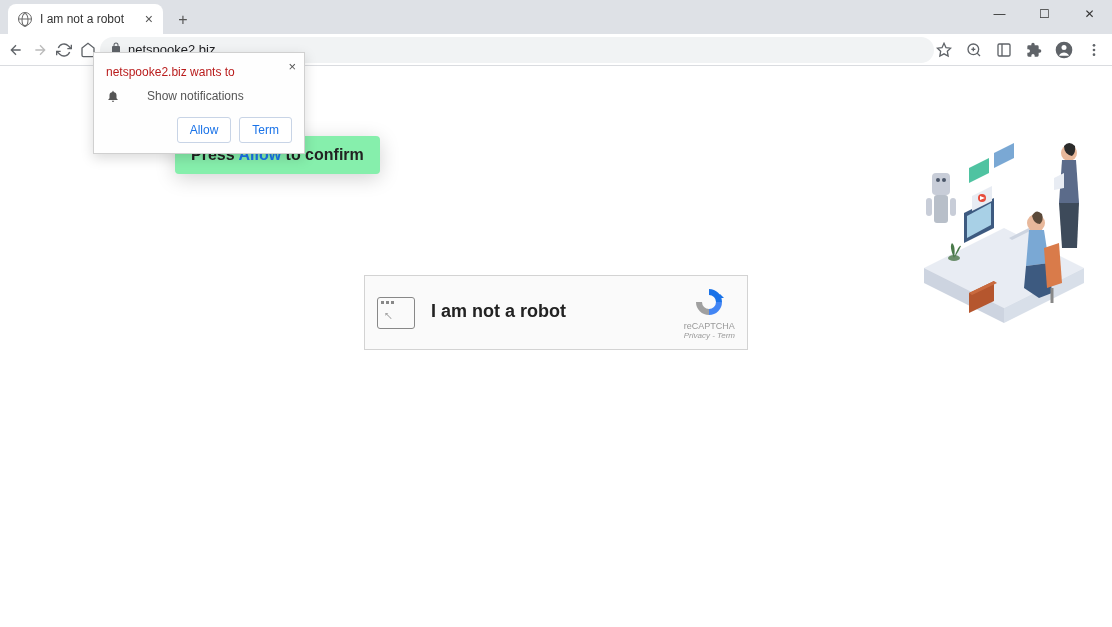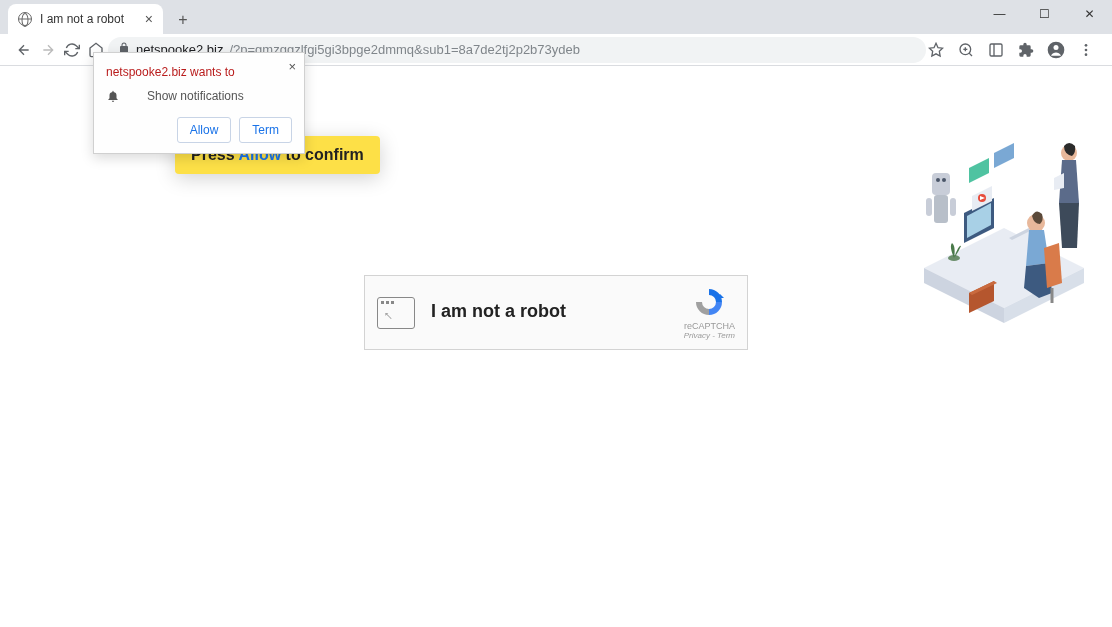--- a/index.html
+++ b/index.html
@@ -12,52 +12,52 @@
   
   .tab-bar { background: #dee1e6; height: 34px; display: flex; align-items: flex-end; padding-left: 8px; }
   .tab { background: #fff; height: 30px; width: 155px; border-radius: 8px 8px 0 0; display: flex; align-items: center; padding: 0 10px; font-size: 12px; color: #333; position: relative; }
   .tab .globe { width: 14px; height: 14px; border: 1px solid #666; border-radius: 50%; margin-right: 8px; position: relative; }
   .tab .globe::before { content:''; position:absolute; top:0; left:50%; width:5px; height:12px; border:1px solid #666; border-radius:50%; transform:translateX(-50%); }
   .tab .globe::after { content:''; position:absolute; top:50%; left:0; width:12px; height:0; border-top:1px solid #666; transform:translateY(-50%); }
   .tab .close { margin-left: auto; font-size: 14px; color: #555; }
   .new-tab { width: 28px; height: 28px; display: flex; align-items: center; justify-content: center; font-size: 16px; color: #555; margin-left: 6px; }
 
   
-  .address-row { height: 32px; background: #fff; border-bottom: 1px solid #dadce0; display: flex; align-items: center; padding: 0 12px; }
+  .address-row { height: 32px; background: #fff; border-bottom: 1px solid #dadce0; display: flex; align-items: center; padding: 0 4px; }
   .nav-btn { width: 24px; height: 24px; display: flex; align-items: center; justify-content: center; color: #5f6368; border-radius: 50%; }
   .nav-btn.disabled { color: #bbb; }
   .url-bar { flex: 1; height: 26px; background: #f1f3f4; border-radius: 13px; display: flex; align-items: center; padding: 0 10px; font-size: 13px; color: #5f6368; gap: 6px; }
   .url-domain { color: #202124; }
   .url-path { color: #80868b; }
   .lock-icon { width: 12px; height: 12px; display: inline-block; }
   .addr-right { display: flex; align-items: center; gap: 10px; padding-right: 4px; }
   .addr-icon { width: 20px; height: 20px; display: flex; align-items: center; justify-content: center; color: #5f6368; }
 
   
   .perm-popup { position: absolute; top: 52px; left: 93px; width: 212px; background: #fefefe; border: 1px solid #d0d0d0; box-shadow: 0 4px 12px rgba(0,0,0,0.15); font-size: 12px; padding: 12px 12px 10px 12px; z-index: 100; }
   .perm-close { position: absolute; top: 6px; right: 8px; font-size: 13px; color: #555; }
   .perm-title { color: #b91c1c; margin-bottom: 10px; }
   .perm-row { display: flex; align-items: center; gap: 27px; color: #555; margin-bottom: 14px; }
   .bell-icon { width: 14px; height: 14px; }
   .perm-btns { display: flex; justify-content: flex-end; gap: 8px; }
   .perm-btn { border: 1px solid #c8d4e6; background: #fff; color: #1a73e8; font-size: 12px; padding: 5px 12px; border-radius: 3px; }
 
   
-  .press-bubble { position: absolute; top: 136px; left: 175px; background: #fde047; padding: 10px 16px; border-radius: 4px; box-shadow: 0 4px 20px rgba(0,0,0,0.18); font-size: 16px; font-weight: bold; color: #222; z-index: 50; }
+  .press-bubble { position: absolute; top: 136px; left: 175px; background: #86efac; padding: 10px 16px; border-radius: 4px; box-shadow: 0 4px 20px rgba(0,0,0,0.18); font-size: 16px; font-weight: bold; color: #222; z-index: 50; }
   .press-bubble .highlight { color: #1a73e8; }
 
   
   .captcha { position: absolute; top: 275px; left: 364px; width: 384px; height: 75px; border: 1px solid #d3d3d3; background: #fafafa; display: flex; align-items: center; padding: 10px 12px; }
   .captcha-icon-box { width: 38px; height: 32px; border: 1.5px solid #888; border-radius: 3px; position: relative; margin-right: 16px; }
   .captcha-icon-box::before { content:''; position:absolute; top:3px; left:3px; width:3px; height:3px; background:#888; box-shadow: 5px 0 #888, 10px 0 #888; }
   .captcha-arrow { position:absolute; bottom:5px; left:6px; font-size:14px; color:#888; transform: rotate(-45deg); }
   .captcha-text h3 { font-size: 18px; font-weight: bold; color: #222; margin-bottom: 3px; }
   .captcha-text p { font-size: 12px; color: #666; }
   .captcha-text p .b { font-weight: bold; color: #444; }
-  .recaptcha-badge { margin-left: auto; text-align: right; }
+  .recaptcha-badge { margin-left: auto; text-align: left; }
   .recaptcha-circle { width: 32px; height: 32px; margin: 0 auto 3px auto; position: relative; }
   .recaptcha-label { font-size: 9px; color: #999; }
   .recaptcha-links { font-size: 8px; color: #999; font-style: italic; }
 
   
   .illustration { position: absolute; top: 118px; right: 18px; width: 180px; height: 215px; }
   
   svg { display: block; }
 </style>
 </head>
@@ -100,21 +100,20 @@
         <path d="M3 9l9-7 9 7v11a2 2 0 01-2 2H5a2 2 0 01-2-2z"></path>
       </svg>
   </div>
   <div class="url-bar">
     <span>
       <svg class="lock-icon" viewBox="0 0 24 24" fill="#5f6368">
           <path d="M18 8h-1V6a5 5 0 00-10 0v2H6a2 2 0 00-2 2v10a2 2 0 002 2h12a2 2 0 002-2V10a2 2 0 00-2-2zM9 6a3 3 0 016 0v2H9z"></path>
         </svg>
     </span>
     <span class="url-domain">netspooke2.biz</span>
-      <span class="url-path">/?p=gmzggzlfgi5gi3bpge2dmmq&amp;sub1=8a7de2tj2p2b73ydeb</span>
   </div>
   <div class="addr-right">
     <div class="addr-icon">
       <svg width="16" height="16" viewBox="0 0 24 24" fill="none" stroke="#5f6368" stroke-width="2">
           <polygon points="12 2 15 8.5 22 9.3 17 14 18.2 21 12 17.8 5.8 21 7 14 2 9.3 9 8.5 12 2"></polygon>
         </svg>
     </div>
     <div class="addr-icon">
       <svg width="16" height="16" viewBox="0 0 24 24" fill="none" stroke="#5f6368" stroke-width="2">
           <circle cx="11" cy="11" r="8"></circle>

